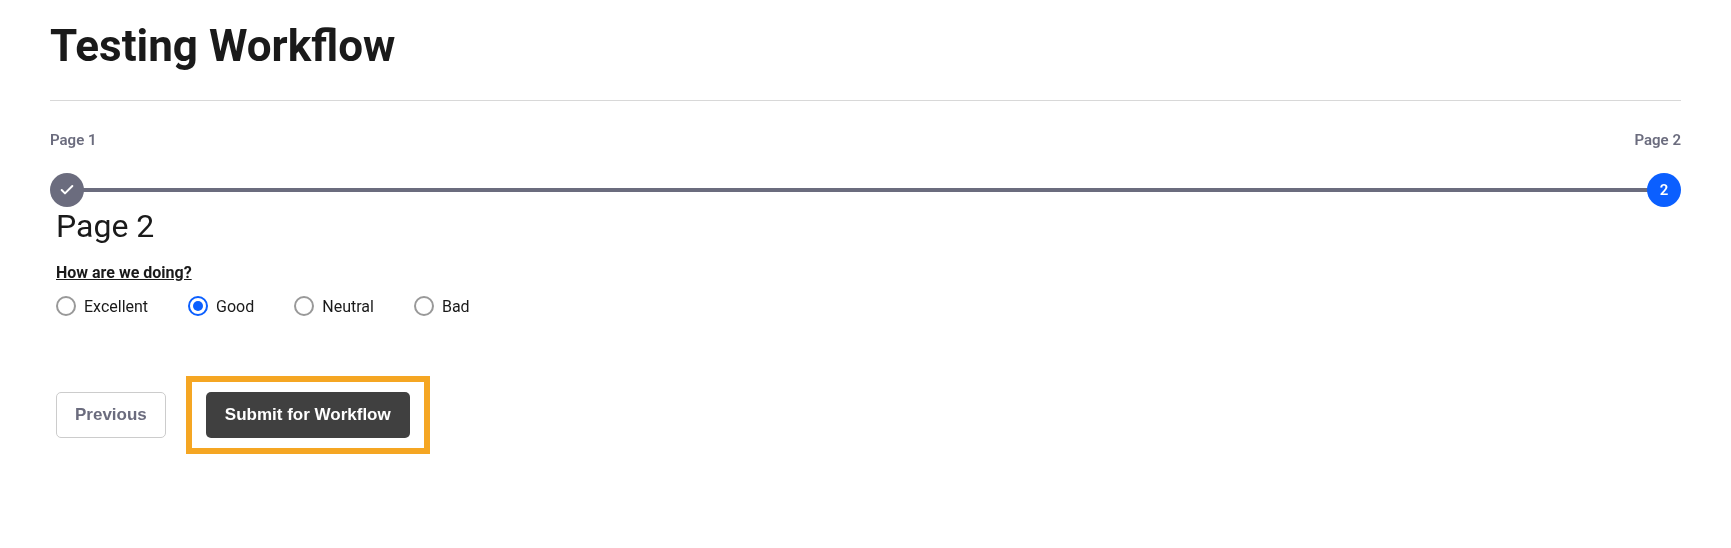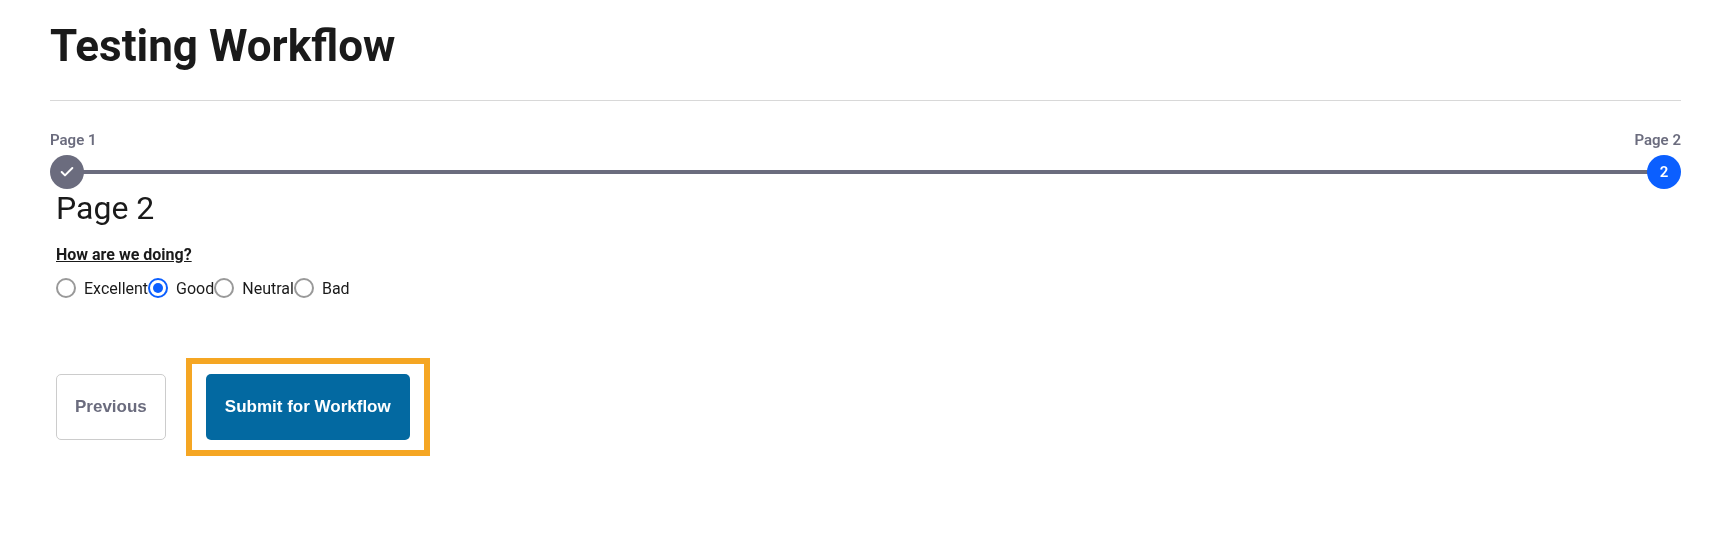--- a/index.html
+++ b/index.html
@@ -20,21 +20,21 @@
       margin-bottom: 28px;
     }
     .divider {
       border: none;
       border-top: 1px solid #d8d8d8;
       margin-bottom: 30px;
     }
     .step-labels {
       display: flex;
       justify-content: space-between;
-      margin-bottom: 6px;
+      margin-bottom: 24px;
     }
     .step-label {
       font-size: 15px;
       font-weight: 600;
       color: #6b6c7e;
     }
     .step-circles {
       display: flex;
       align-items: center;
       position: relative;
@@ -79,20 +79,21 @@
     .question-label {
       font-size: 16px;
       font-weight: 700;
       color: #1a1a1a;
       margin-bottom: 14px;
       margin-left: 6px;
       text-decoration: underline;
     }
     .radio-group {
       display: flex;
+      gap: 40px;
       margin-left: 6px;
       margin-bottom: 60px;
     }
     .radio-option {
       display: flex;
       align-items: center;
       gap: 8px;
       cursor: pointer;
     }
     .radio-circle {
@@ -118,34 +119,34 @@
       font-size: 16px;
       color: #1a1a1a;
     }
     .button-row {
       display: flex;
       align-items: center;
       gap: 20px;
       margin-left: 6px;
     }
     .btn {
-      padding: 22px 18px;
+      padding: 12px 18px;
       font-size: 17px;
       font-weight: 600;
       border-radius: 5px;
       cursor: pointer;
       border: 1px solid transparent;
     }
     .btn-secondary {
       background: #fff;
       color: #6b6c7e;
       border: 1px solid #ccc;
     }
     .btn-primary {
-      background: #0369a1;
+      background: #404040;
       color: #fff;
     }
     .highlight-box {
       border: 6px solid #f5a623;
       padding: 10px 14px;
       display: inline-block;
     }
   </style>
 </head>
 <body>

